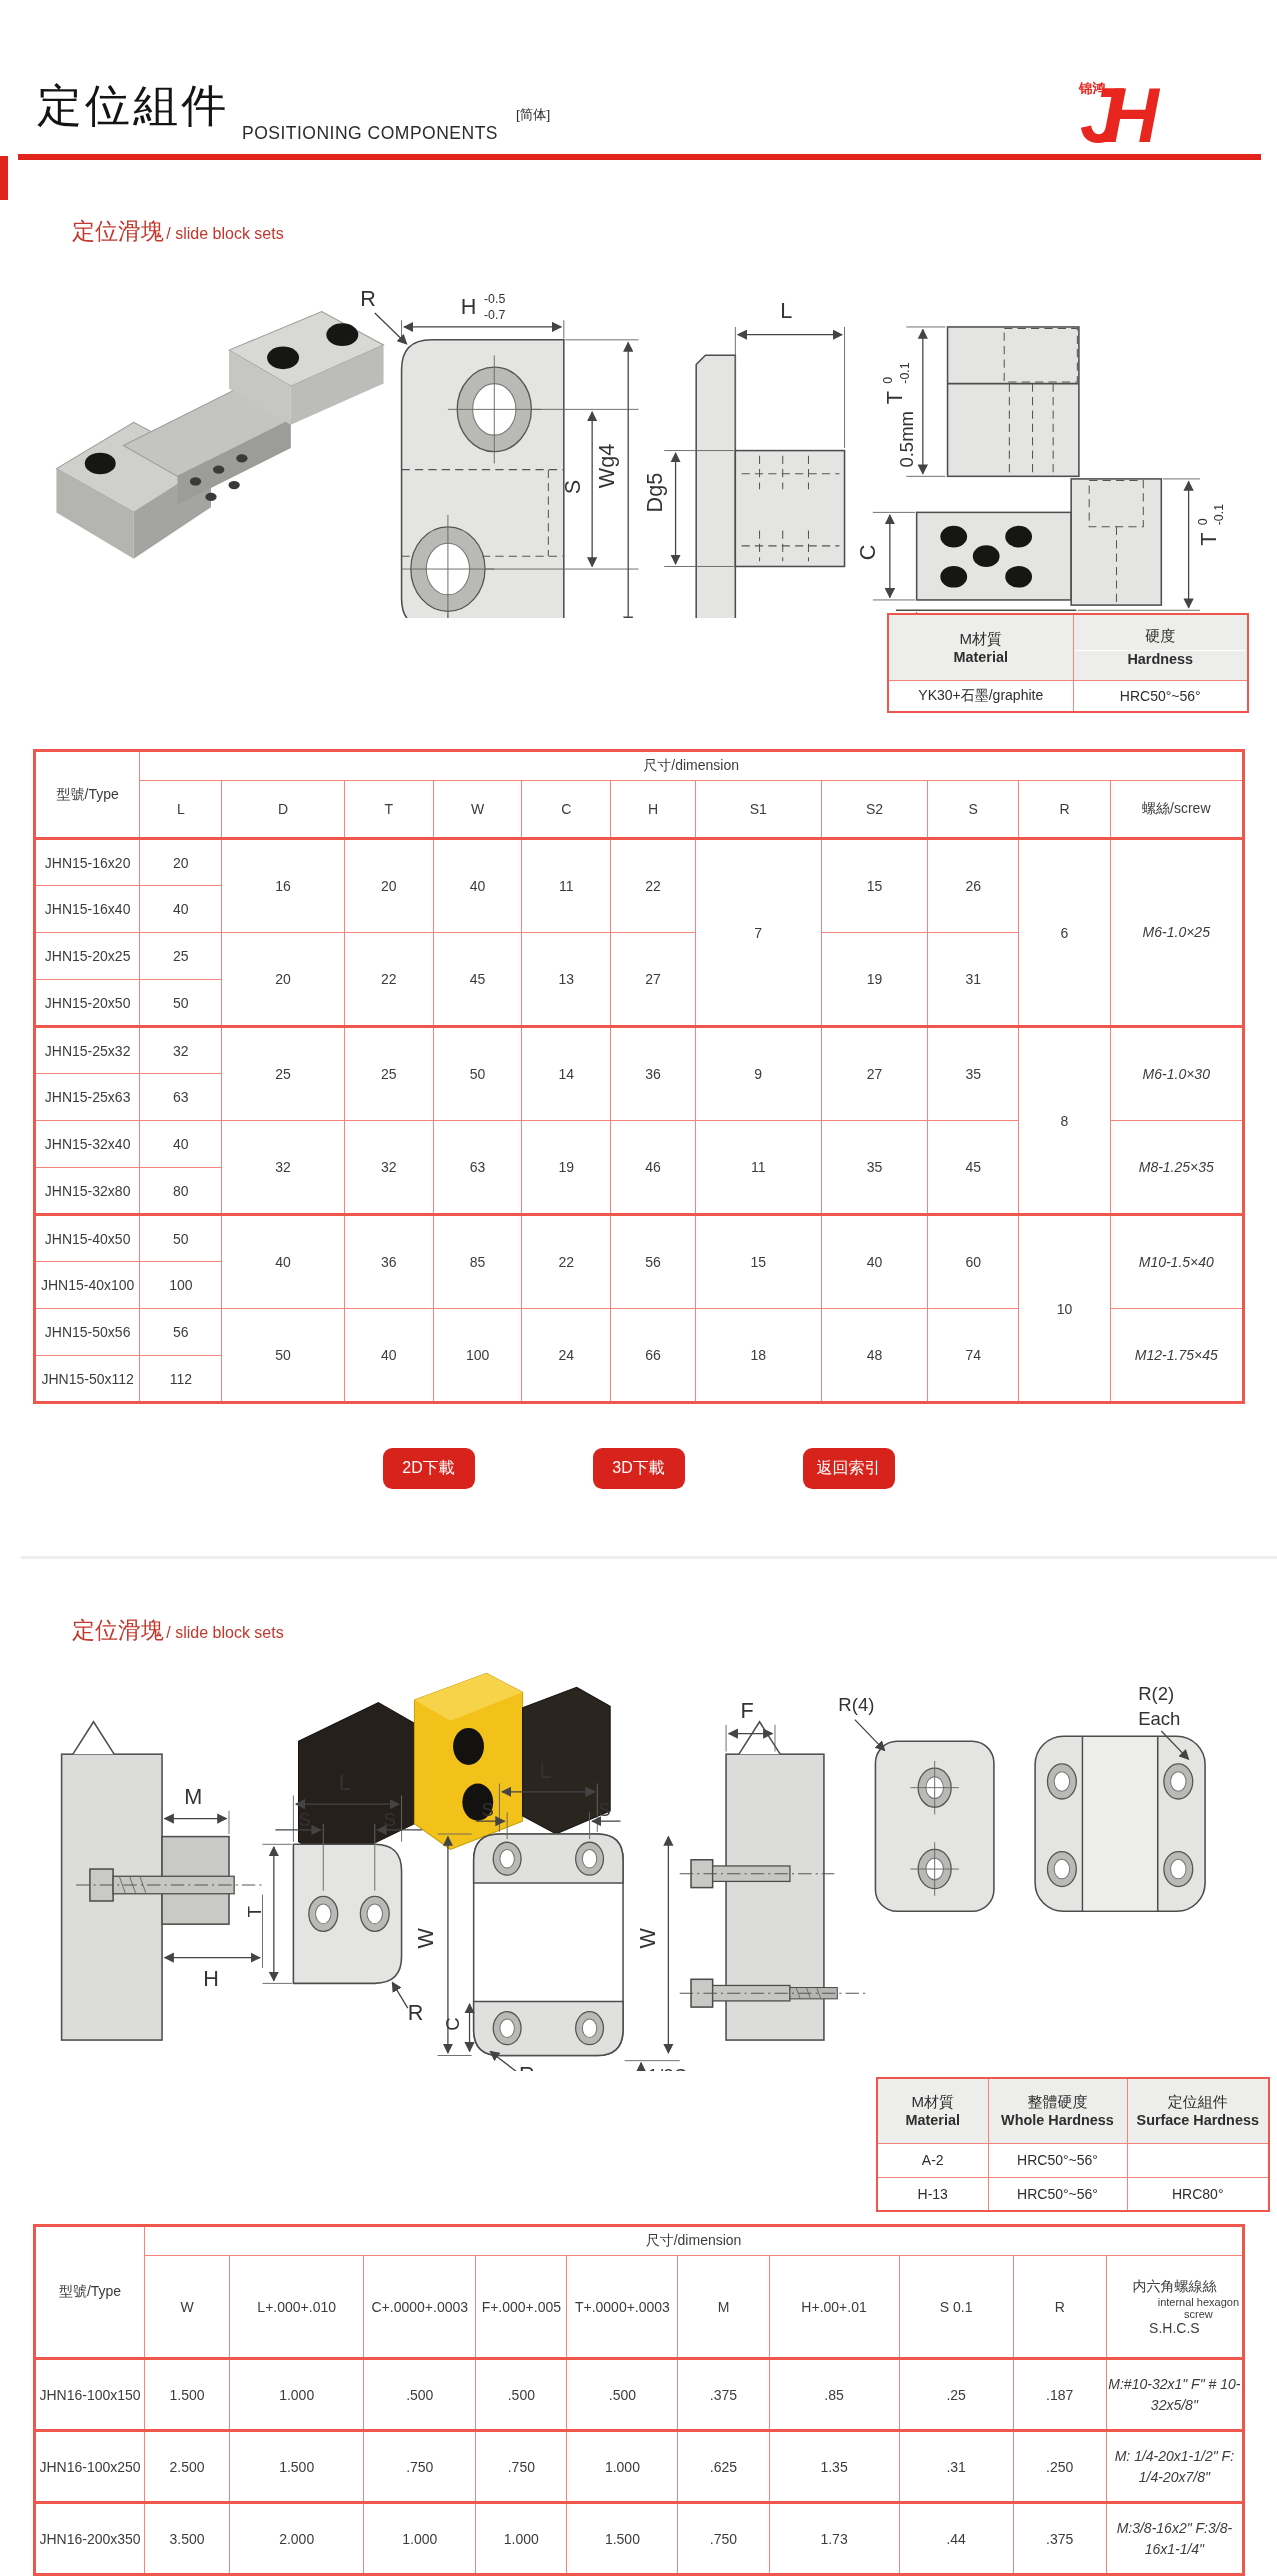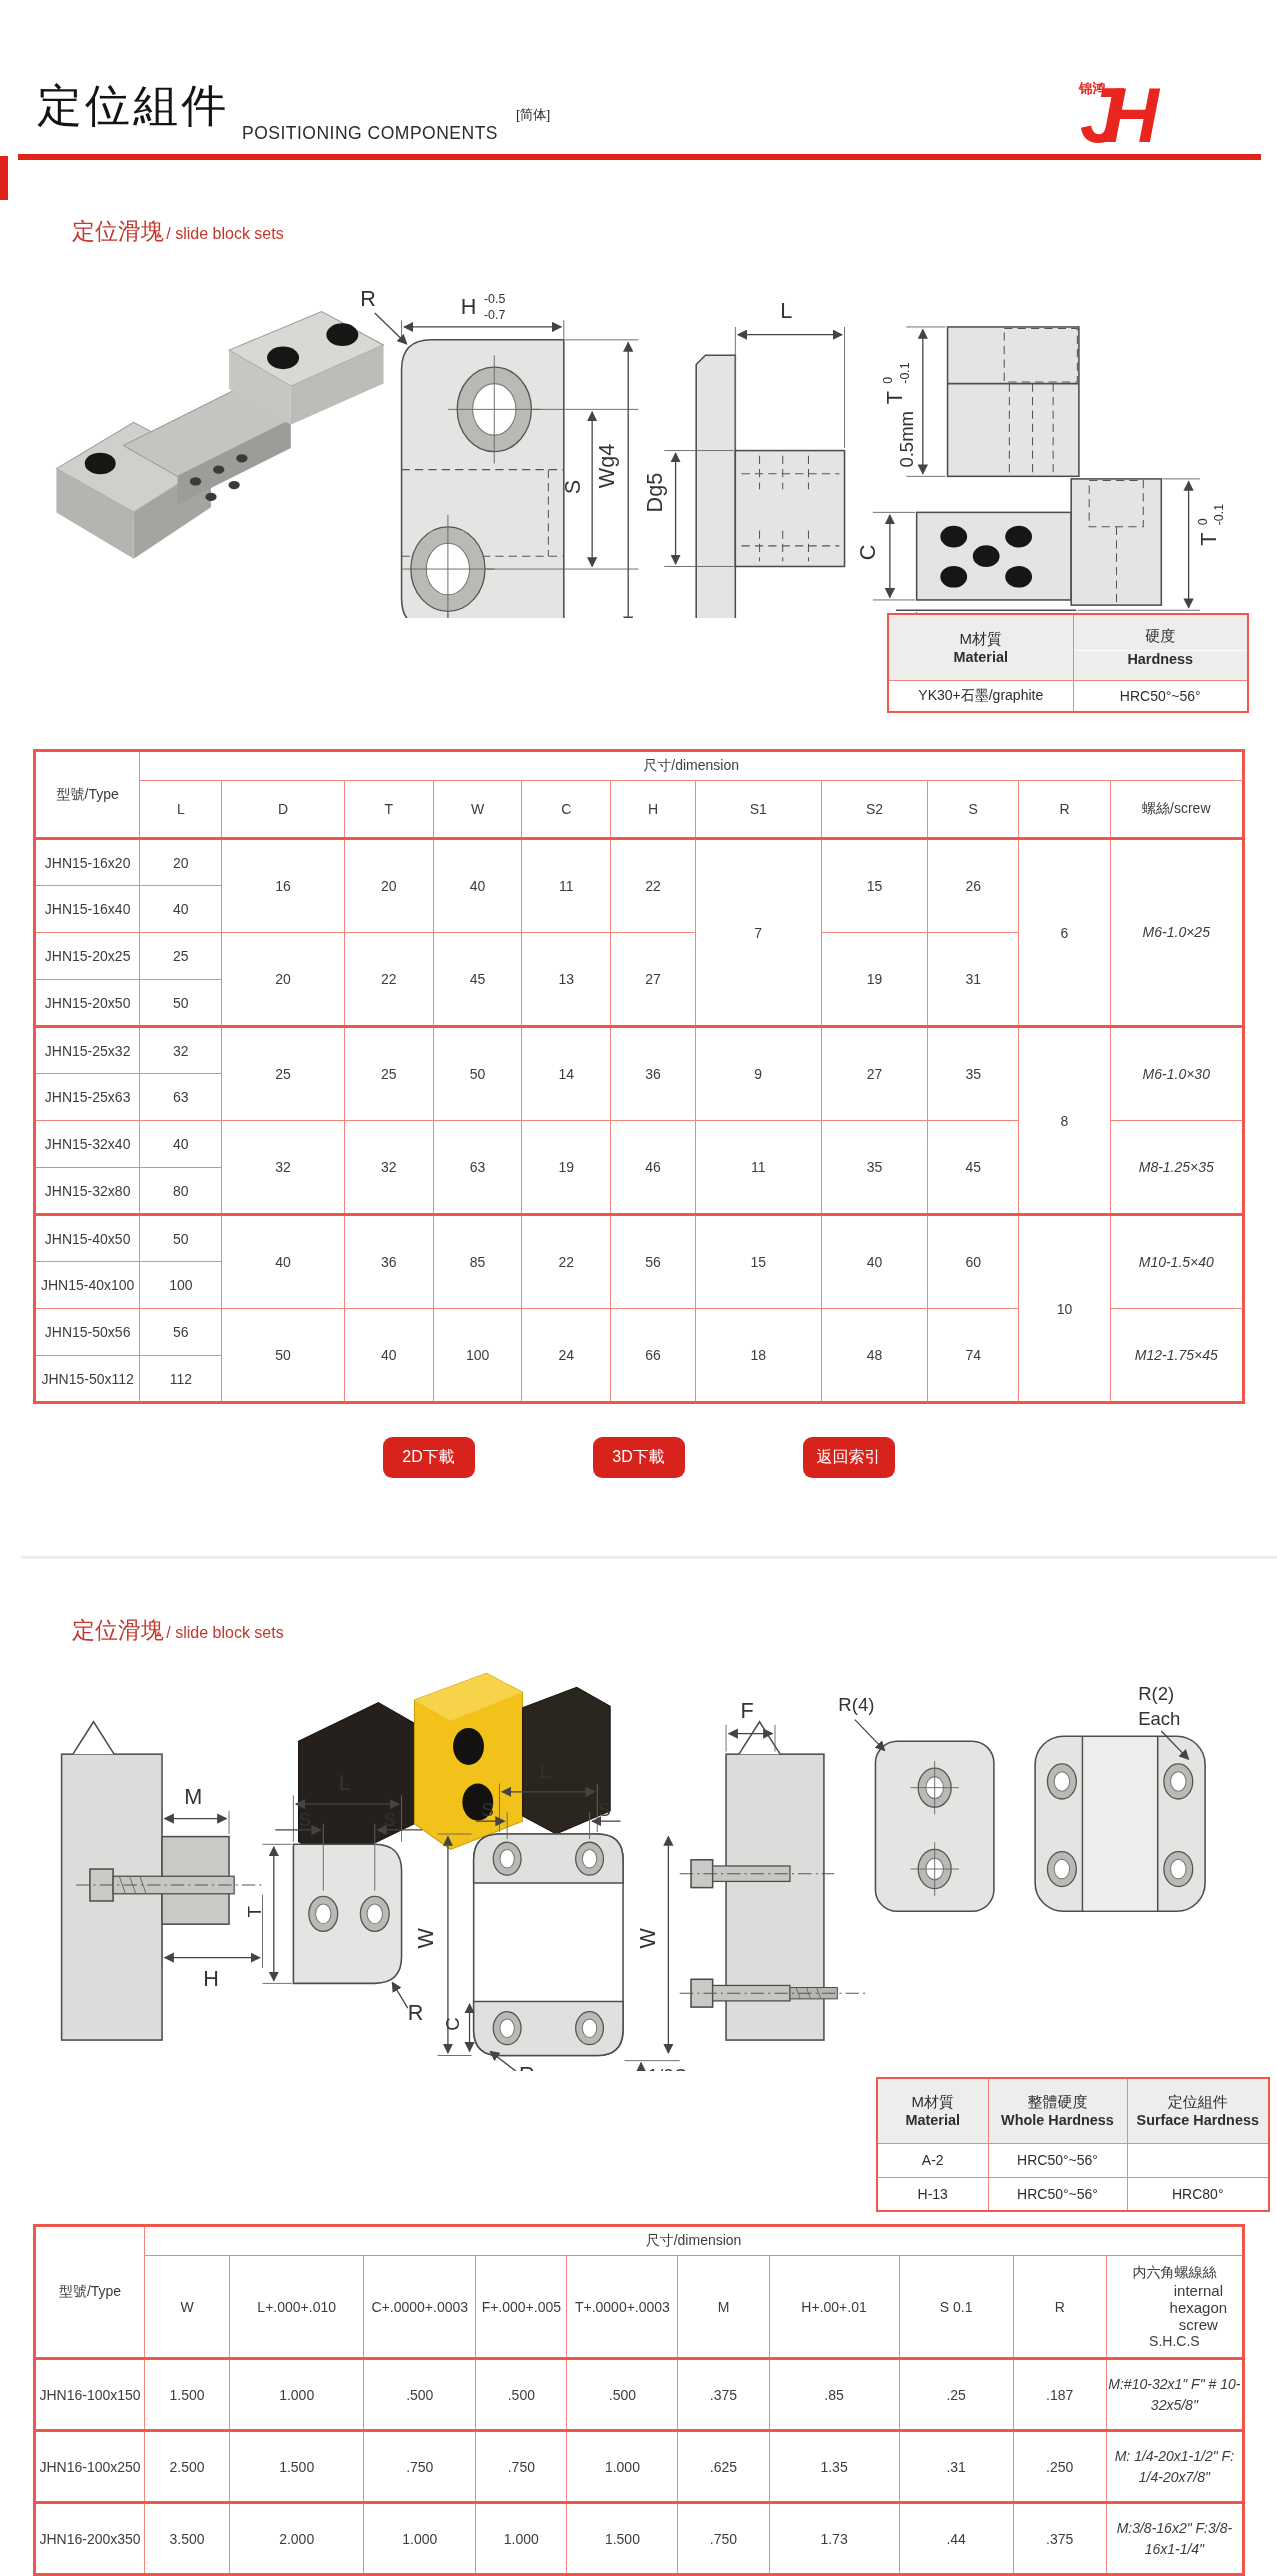--- a/index.html
+++ b/index.html
@@ -35,21 +35,21 @@
   .mat-table{border:2.6px solid #ef574d;}
   .mat-table td,.mat-table th{border:1.5px solid #f4837b;text-align:center;vertical-align:middle;
       font-size:14px;color:#2e2e2e;padding:1px;}
   .mat-table th{background:#ededeb;font-weight:normal;}
   .mat-th-zh{display:block;font-size:15px;font-weight:normal;}
   .mat-th-en{display:block;font-size:14.4px;font-weight:bold;margin-top:0;}
 
   
   .btn-row{left:0;width:1277px;display:flex;justify-content:center;gap:118px;}
   .btn{width:92px;height:41px;background:#d7231b;color:#fff;border-radius:9.3px;
-      display:flex;align-items:center;justify-content:center;font-size:16px;cursor:pointer;}
+      display:flex;align-items:center;justify-content:center;font-size:16px;cursor:pointer;margin-top:11px;}
 
   .divider{background:#ededed;height:3.1px;}
 
   
   .edge{stroke:#4d4d4d;stroke-width:3;fill:none;}
   .fillp{fill:#e4e4e2;stroke:#4d4d4d;stroke-width:3;}
   .fillr{fill:#dcdcda;stroke:#4d4d4d;stroke-width:3;}
   .fillb{fill:#c9c9c6;stroke:#4d4d4d;stroke-width:3;}
   .dim{stroke:#444;stroke-width:2.5;fill:none;}
   .thin{stroke:#666;stroke-width:1.8;fill:none;}
@@ -608,21 +608,21 @@
       <th class="hdr-bottom">L+.000+.010</th>
       <th class="hdr-bottom">C+.0000+.0003</th>
       <th class="hdr-bottom">F+.000+.005</th>
       <th class="hdr-bottom">T+.0000+.0003</th>
       <th class="hdr-bottom">M</th>
       <th class="hdr-bottom">H+.00+.01</th>
       <th class="hdr-bottom">S  0.1</th>
       <th class="hdr-bottom">R</th>
       <th class="hdr-bottom">
         <span style="display:block;">内六角螺線絲</span>
-        <span style="display:block;font-size:15px;padding-left:48px;">internal hexagon screw</span>
+        <span style="display:block;font-size:11px;padding-left:48px;">internal hexagon screw</span>
         <span style="display:block;">S.H.C.S</span>
       </th>
     </tr>
     <tr style="height:72px;" class="grp">
       <td>JHN16-100x150</td>
       <td>1.500</td>
       <td>1.000</td>
       <td>.500</td>
       <td>.500</td>
       <td>.500</td>

